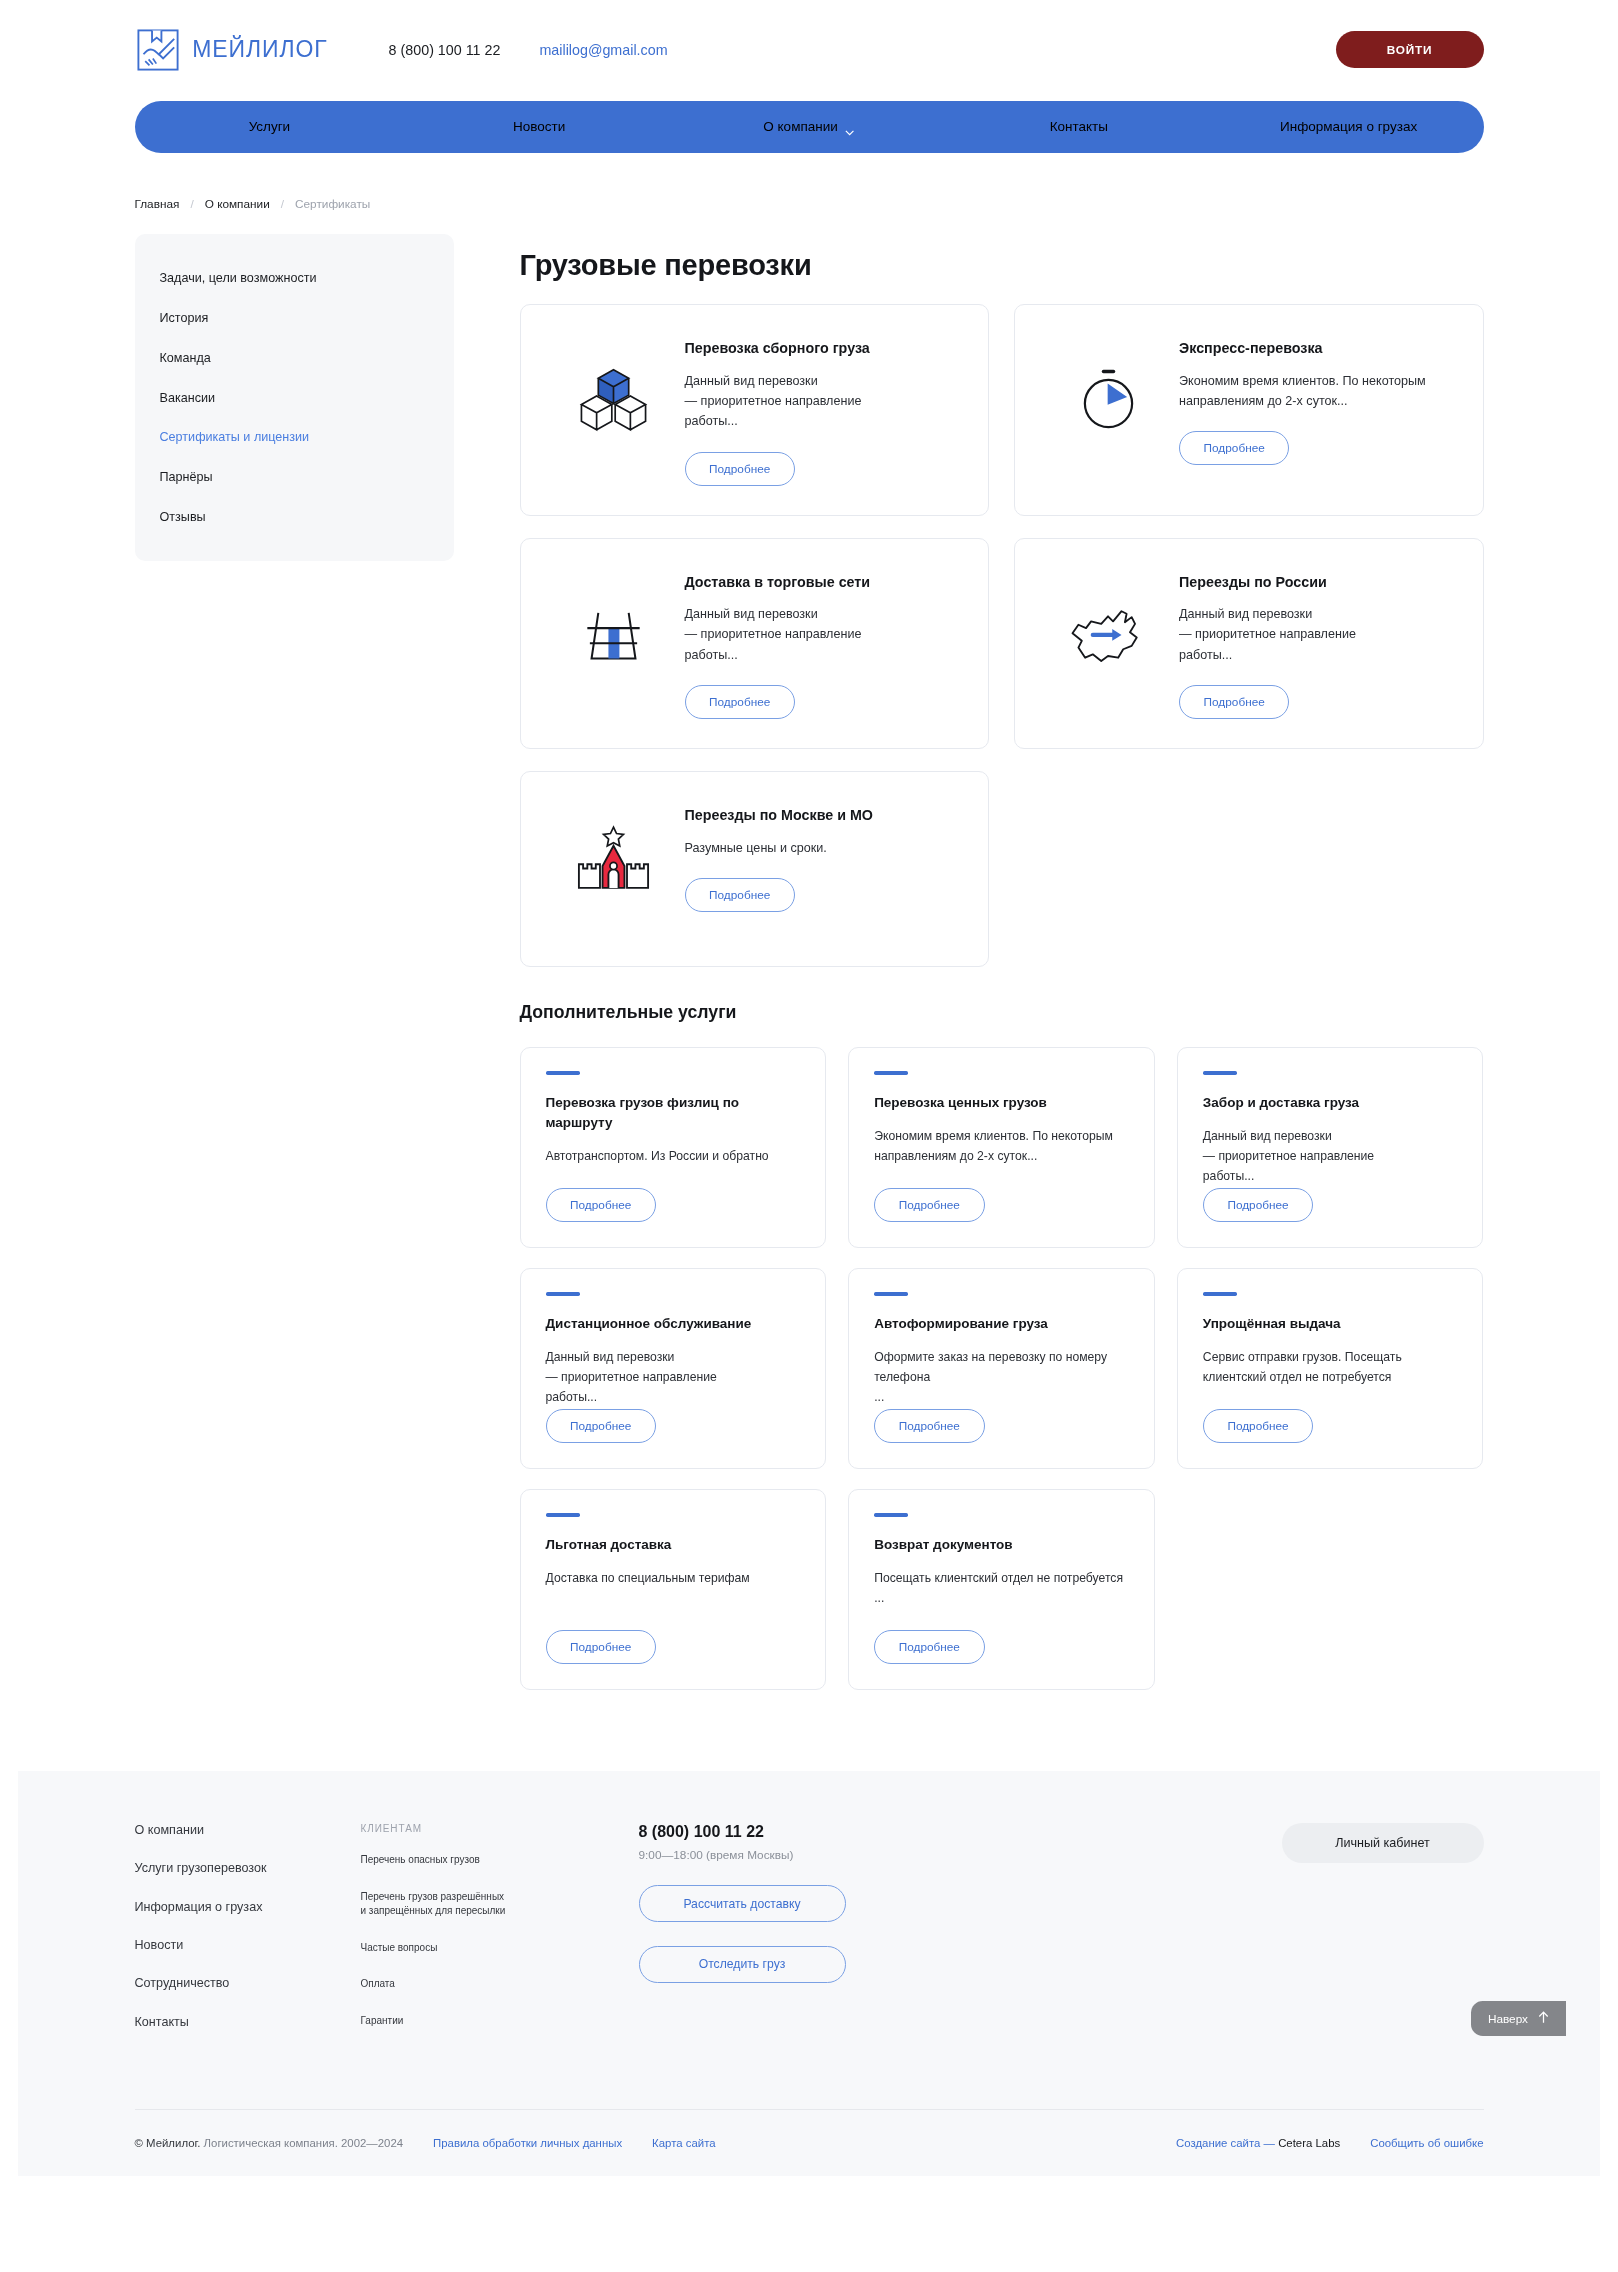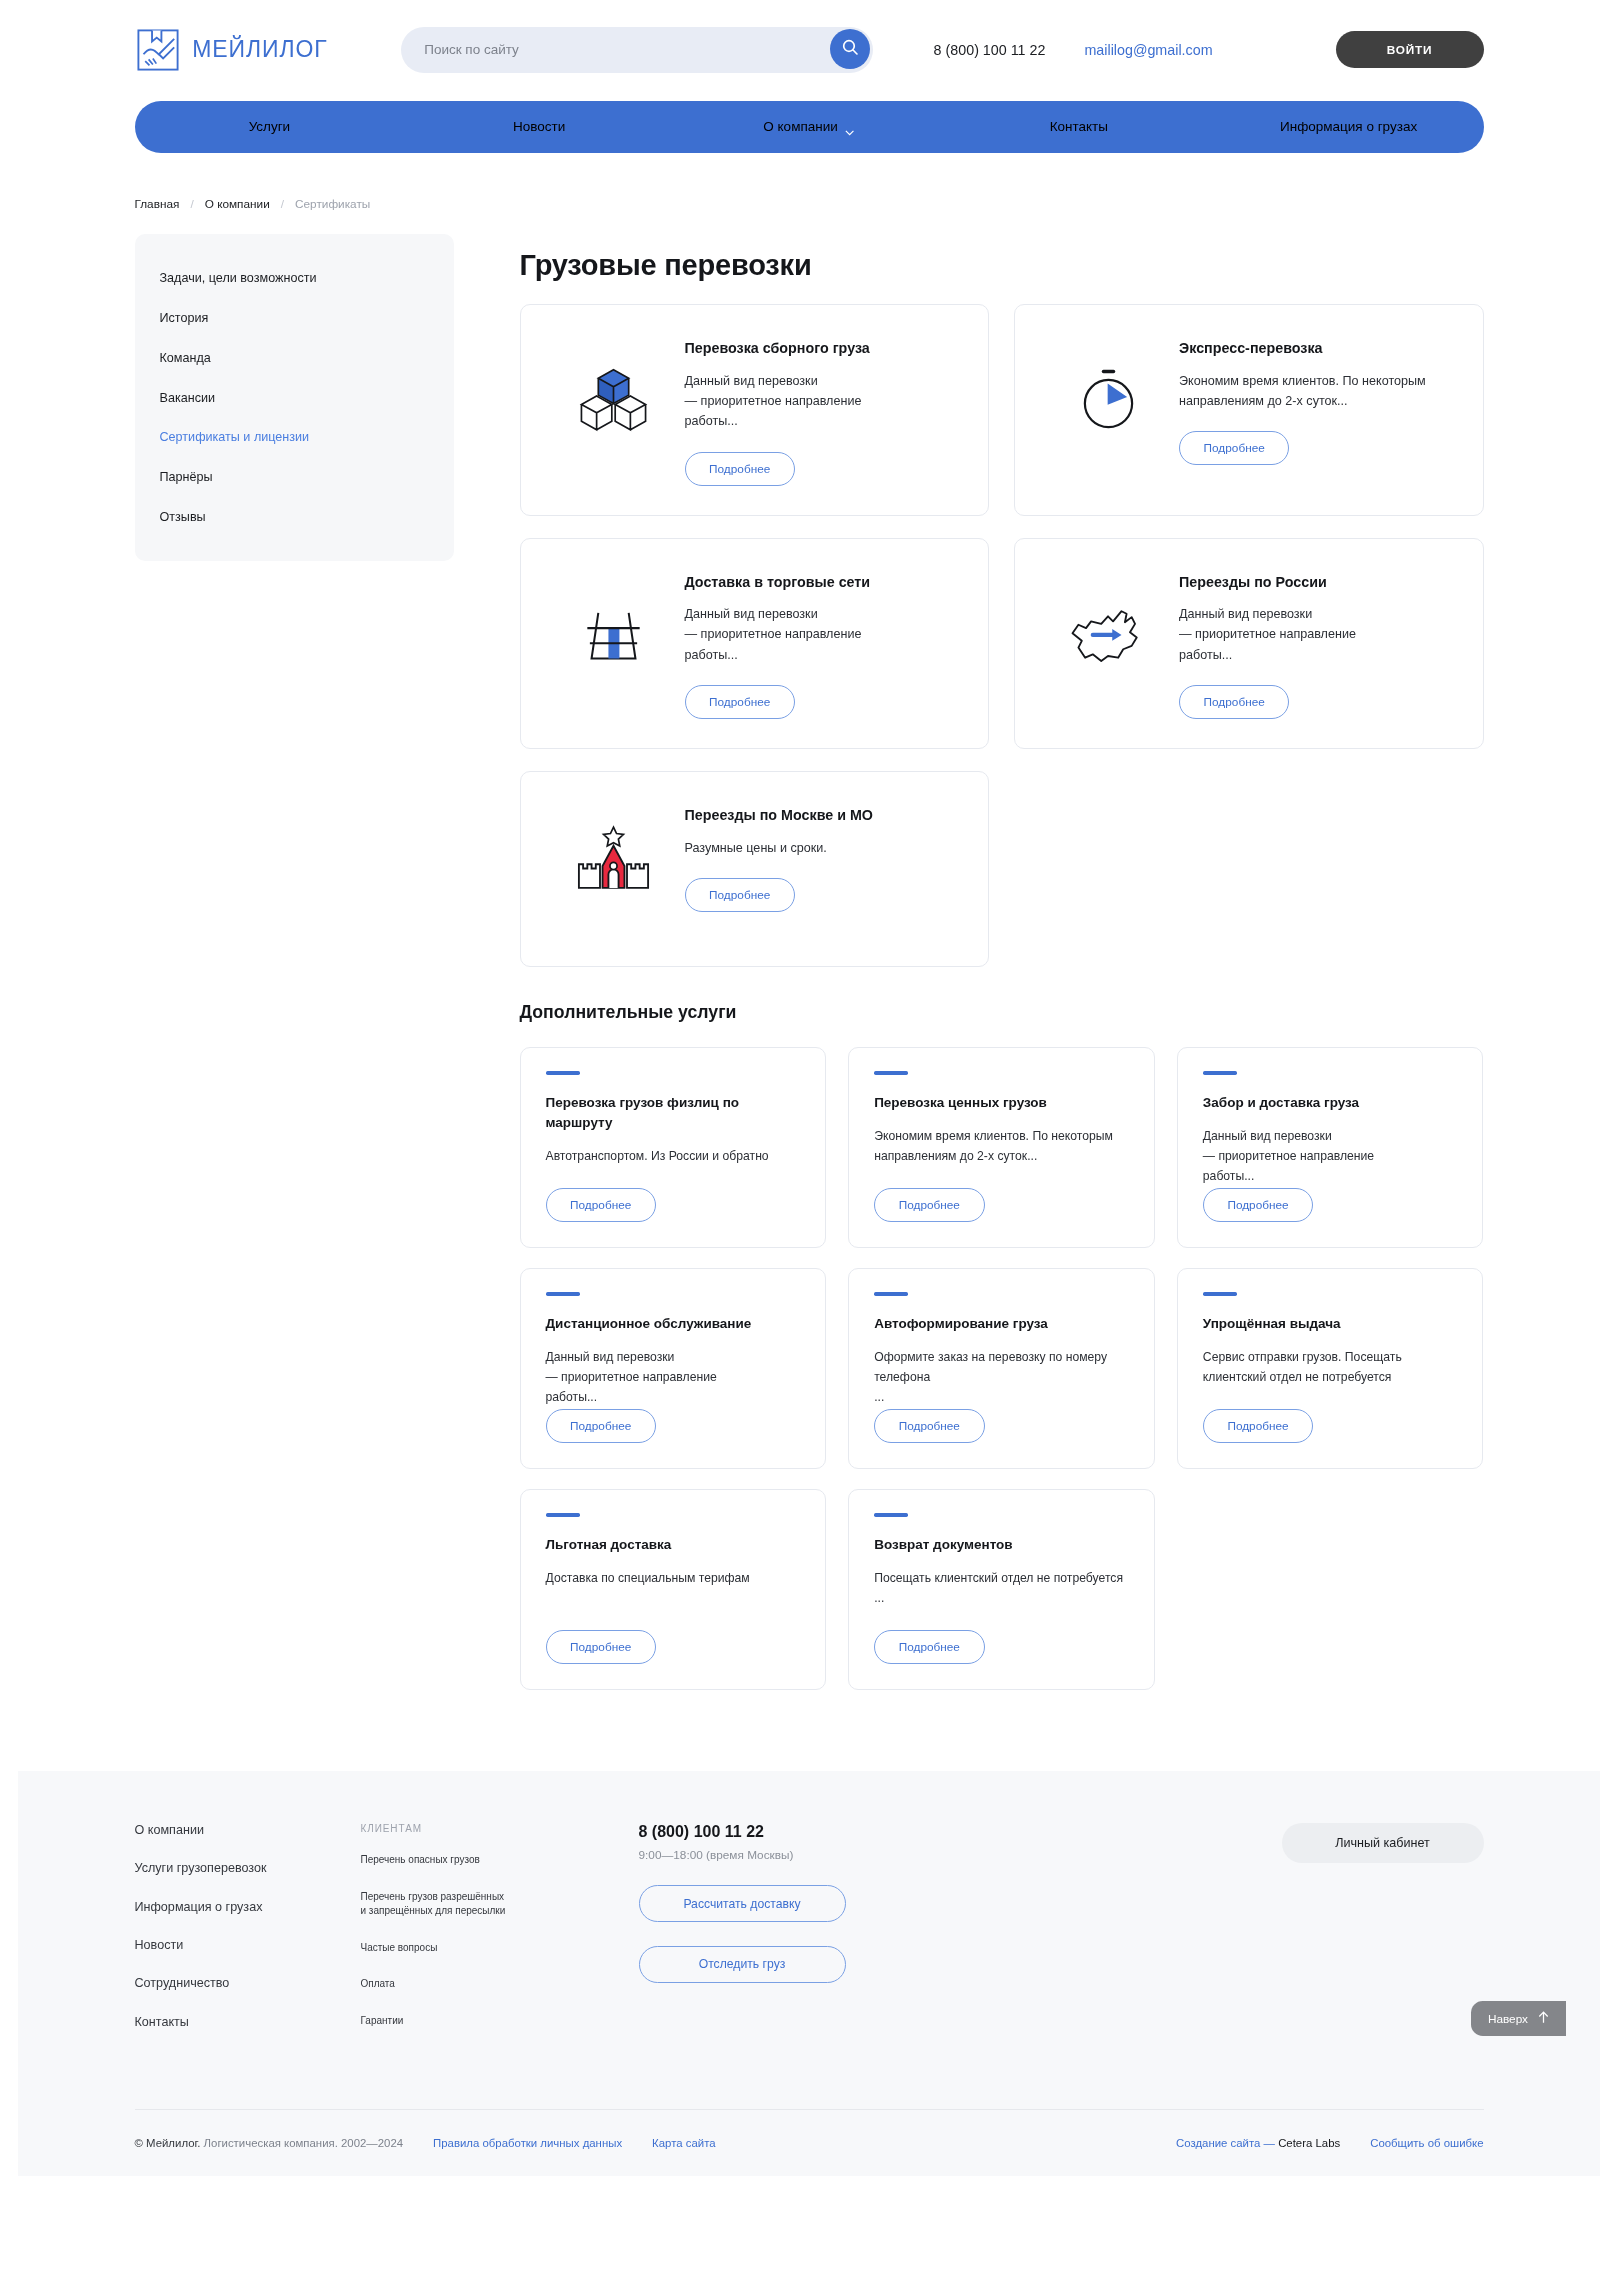--- a/index.html
+++ b/index.html
@@ -76,21 +76,21 @@
     margin-left: 39px;
     font-size: 14.3px;
     color: #3d6fd0;
     text-decoration: none;
     white-space: nowrap;
   }
   .login-btn {
     margin-left: auto;
     width: 148px; height: 37px;
     border-radius: 18.5px;
-    background: #404040;
+    background: #7f1d1d;
     color: #fff;
     border: none;
     font-size: 11.8px;
     letter-spacing: 0.8px;
     font-weight: 600;
     font-family: inherit;
     cursor: pointer;
   }
 
   
@@ -374,31 +374,20 @@
             <rect x="4" y="4" width="46" height="46" stroke="#3d6fd0" stroke-width="2.2"></rect>
             <path d="M20 4 L20 17 L25.5 12.5 L31 17 L31 4" stroke="#3d6fd0" stroke-width="2.2" fill="#fff"></path>
             <path d="M46 14 L28 32 L33 37 L46 24" stroke="#3d6fd0" stroke-width="2.2" fill="none"></path>
             <path d="M10 32 c4 -5 9 -7 13 -4 l6 5" stroke="#3d6fd0" stroke-width="2.2" fill="none"></path>
             <path d="M12 40 l5 5 M16 38 l5 6 M21 37 l4 6" stroke="#3d6fd0" stroke-width="2"></path>
           </svg>
         </span>
         <span class="brand-name">МЕЙЛИЛОГ</span>
       </div>
 
-      <div class="search-box">
-        <input class="search-input" type="text" placeholder="Поиск по сайту" value="" style="">
-        <button class="search-btn">
-          <span>
-            <svg width="18.5" height="18.5" viewBox="0 0 22 22" fill="none">
-              <circle cx="9.5" cy="9.5" r="6.3" stroke="#fff" stroke-width="2"></circle>
-              <path d="M14.3 14.3 L19 19" stroke="#fff" stroke-width="2" stroke-linecap="round"></path>
-            </svg>
-          </span>
-        </button>
-      </div>
 
       <span class="phone">8 (800) 100 11 22</span>
       <a class="email" href="#">maililog@gmail.com</a>
       <button class="login-btn">ВОЙТИ</button>
     </header>
 
     <nav class="nav">
       <a class="nav-item" href="#">
         <span>Услуги</span>
       </a>

